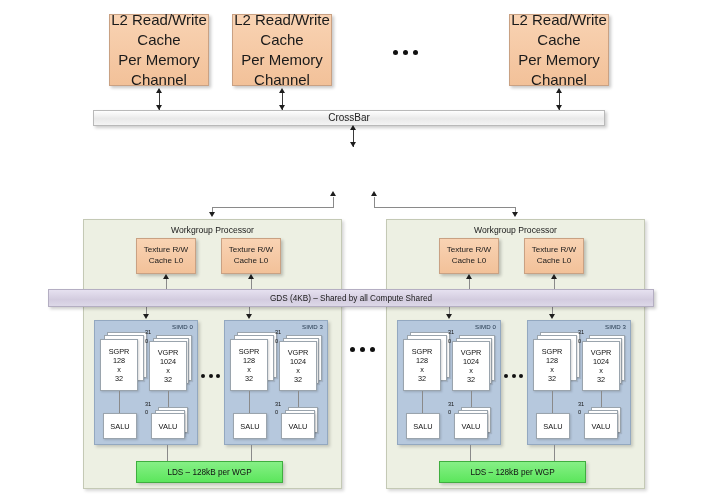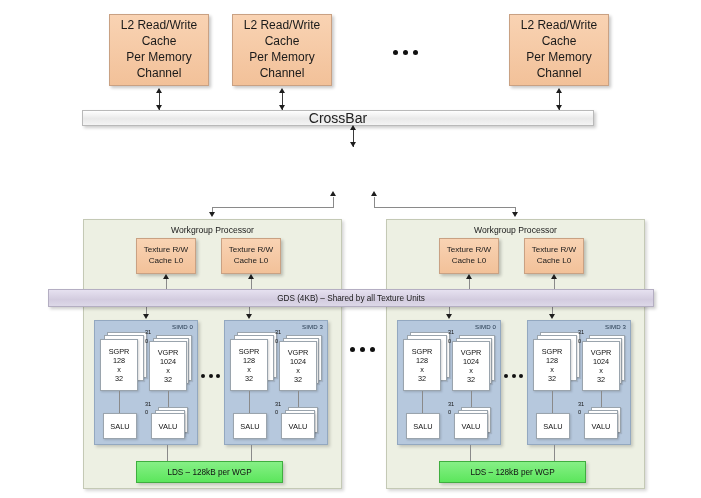--- a/index.html
+++ b/index.html
@@ -34,33 +34,33 @@
 
   .peach {
     background: linear-gradient(180deg,#f9d3b3 0%, #f2c199 100%);
     border: 1px solid #c9a183;
     box-shadow: 2px 2px 3px rgba(0,0,0,0.22);
   }
 
   .l2cache {
     width: 100px;
     height: 72px;
-    font-size: 12px;
+    font-size: 15px;
   }
   .l2cache span { display: block; }
 
   .crossbar {
-    left: 82px;
+    left: 93px;
     top: 110px;
     width: 512px;
     height: 16px;
     background: linear-gradient(180deg,#fefefe 0%, #e9e9e9 55%, #f4f4f4 100%);
     border: 1px solid #b9b9b9;
     box-shadow: 2px 2px 3px rgba(0,0,0,0.20);
-    font-size: 14px;
+    font-size: 10px;
     color: #222;
   }
 
   .gl1 {
     left: 303px;
     top: 147px;
     width: 100px;
     height: 44px;
     font-size: 8.8px;
   }
@@ -491,21 +491,21 @@
   <div class="arrow-down" style="left:548.5px; top:314px;"></div>
 
   <div class="vline" style="left:470px; top:445px; height:16px;"></div>
   <div class="vline" style="left:554px; top:445px; height:16px;"></div>
 
   <div class="lds" style="left:439px; top:461px; width:147px; height:22px;">
     <span>LDS – 128kB per WGP</span>
   </div>
 
   <div class="gds">
-    <span>GDS (4KB) – Shared by all Texture Units</span>
+    <span>GDS (4KB) – Shared by all Compute Shared</span>
   </div>
 
   <div class="dots" style="left:350px; top:347px;">
     <i></i>
       <i></i>
       <i></i>
   </div>
 
 </div>
 

